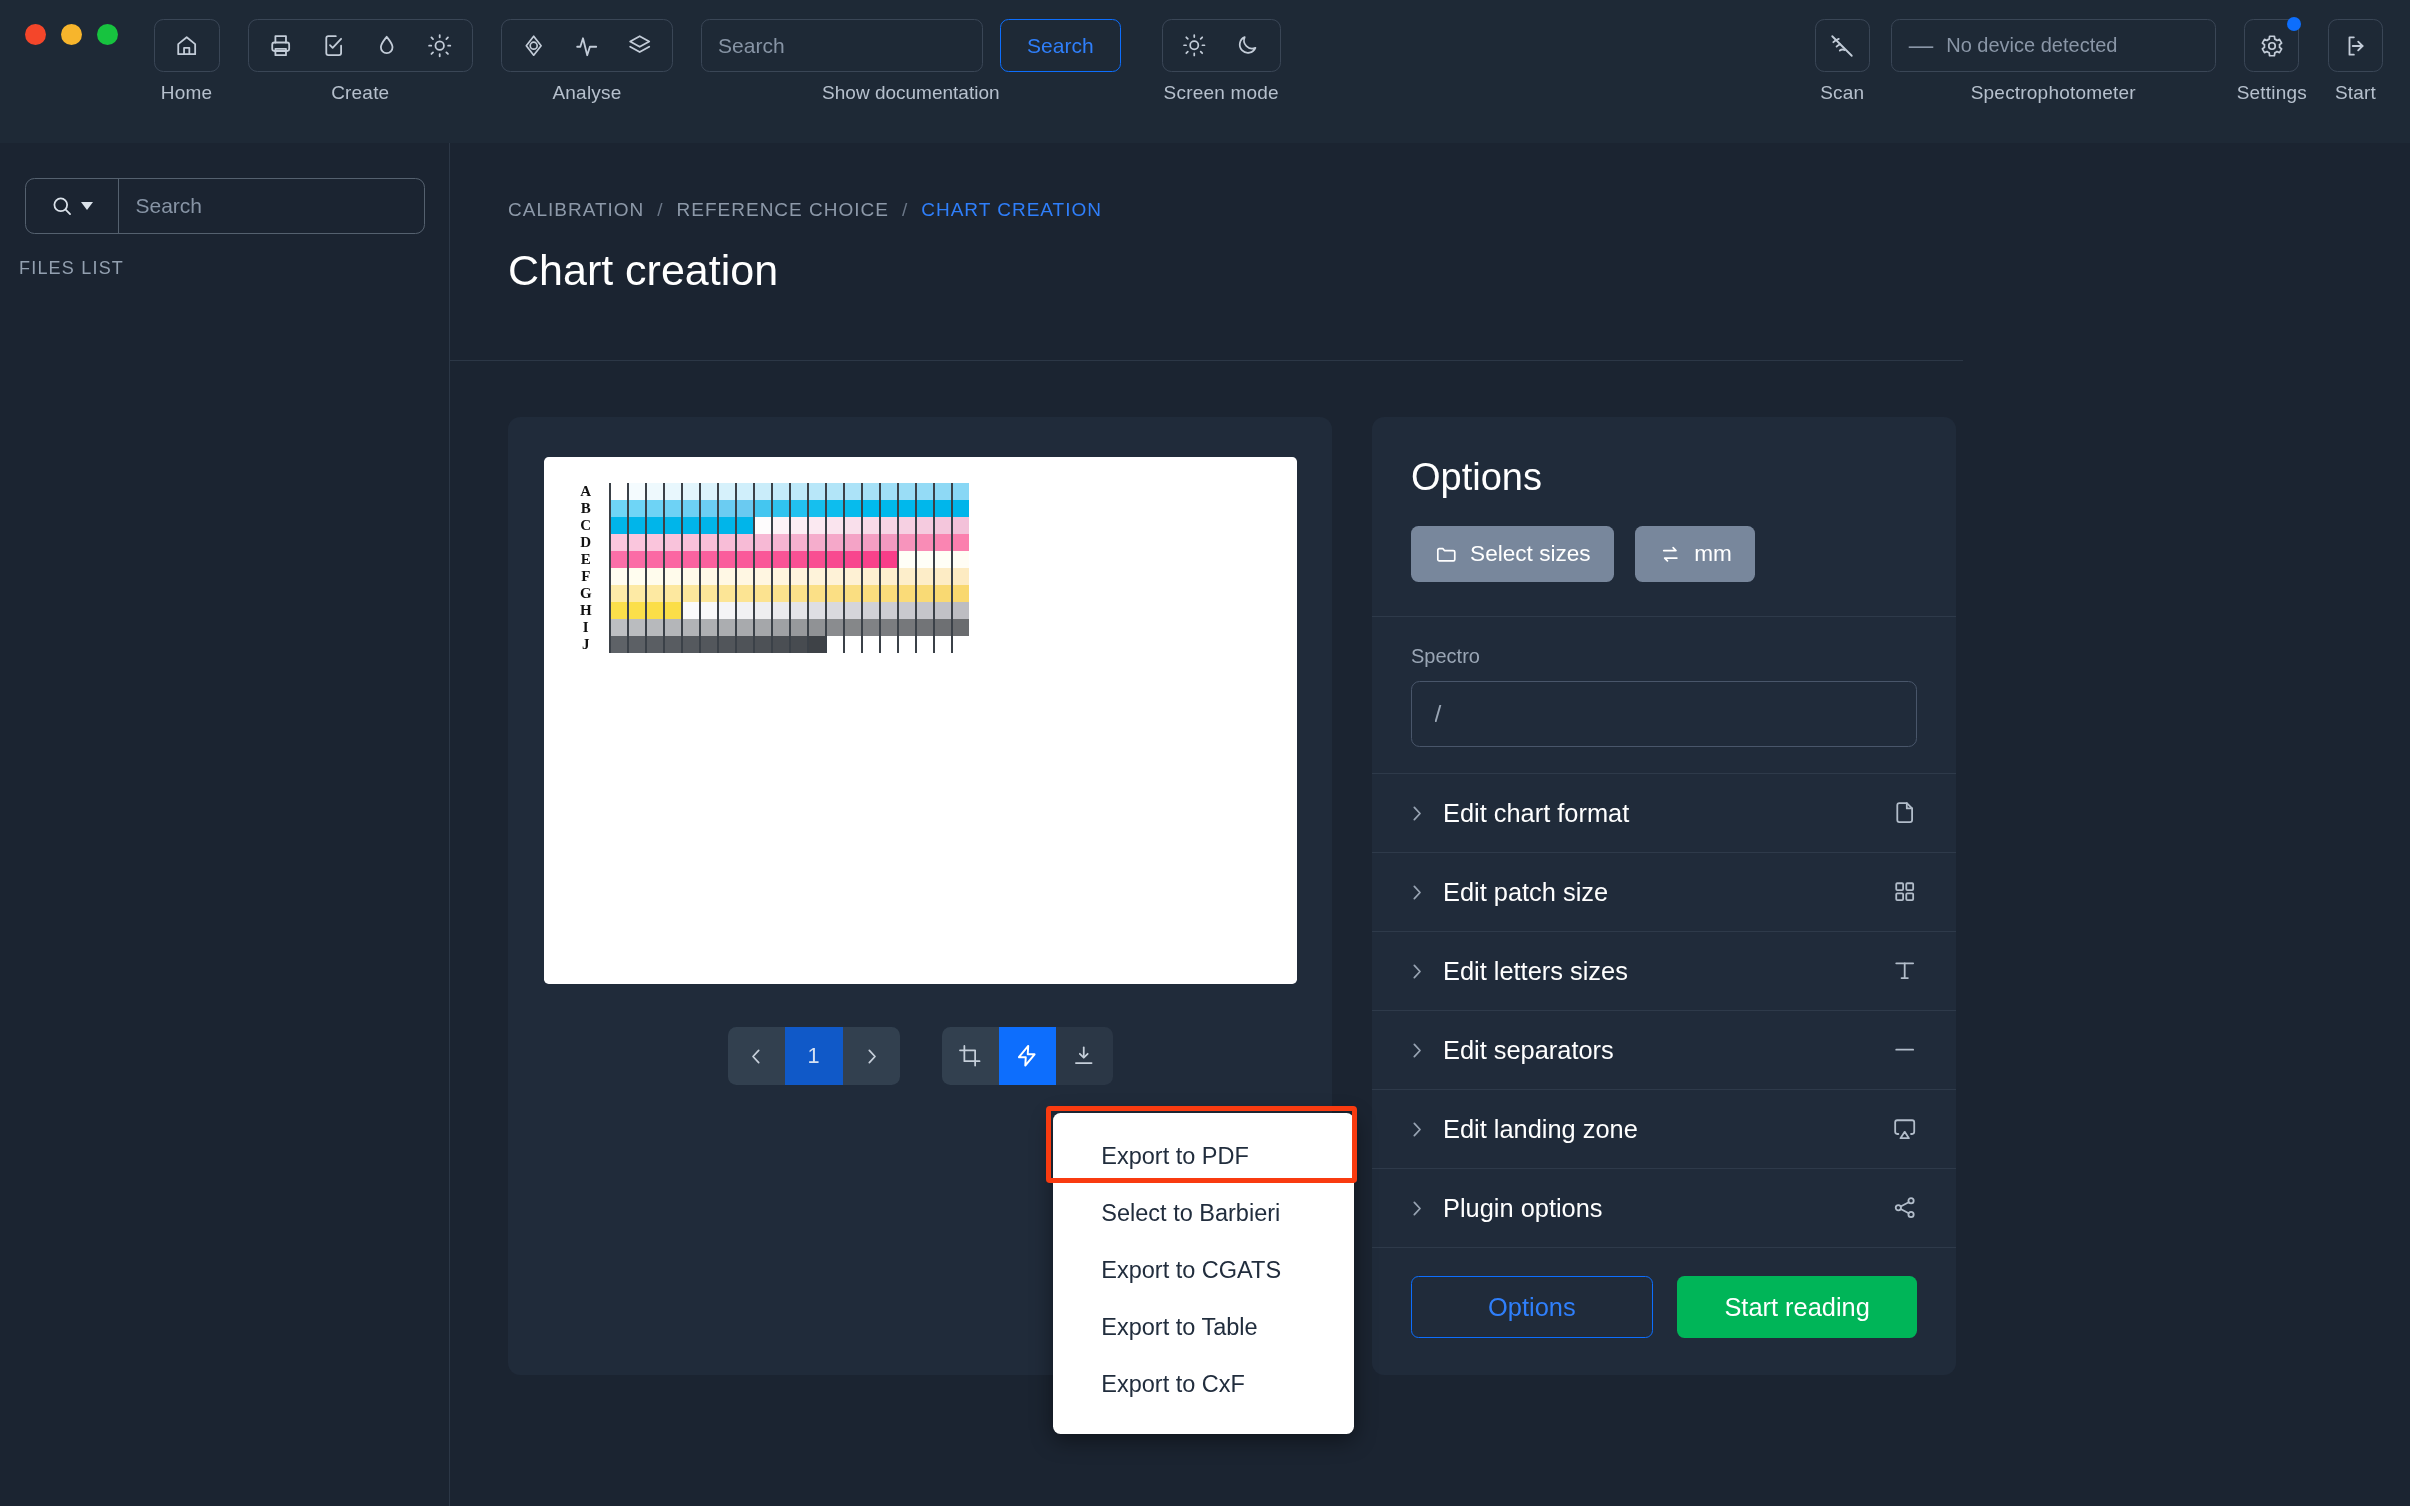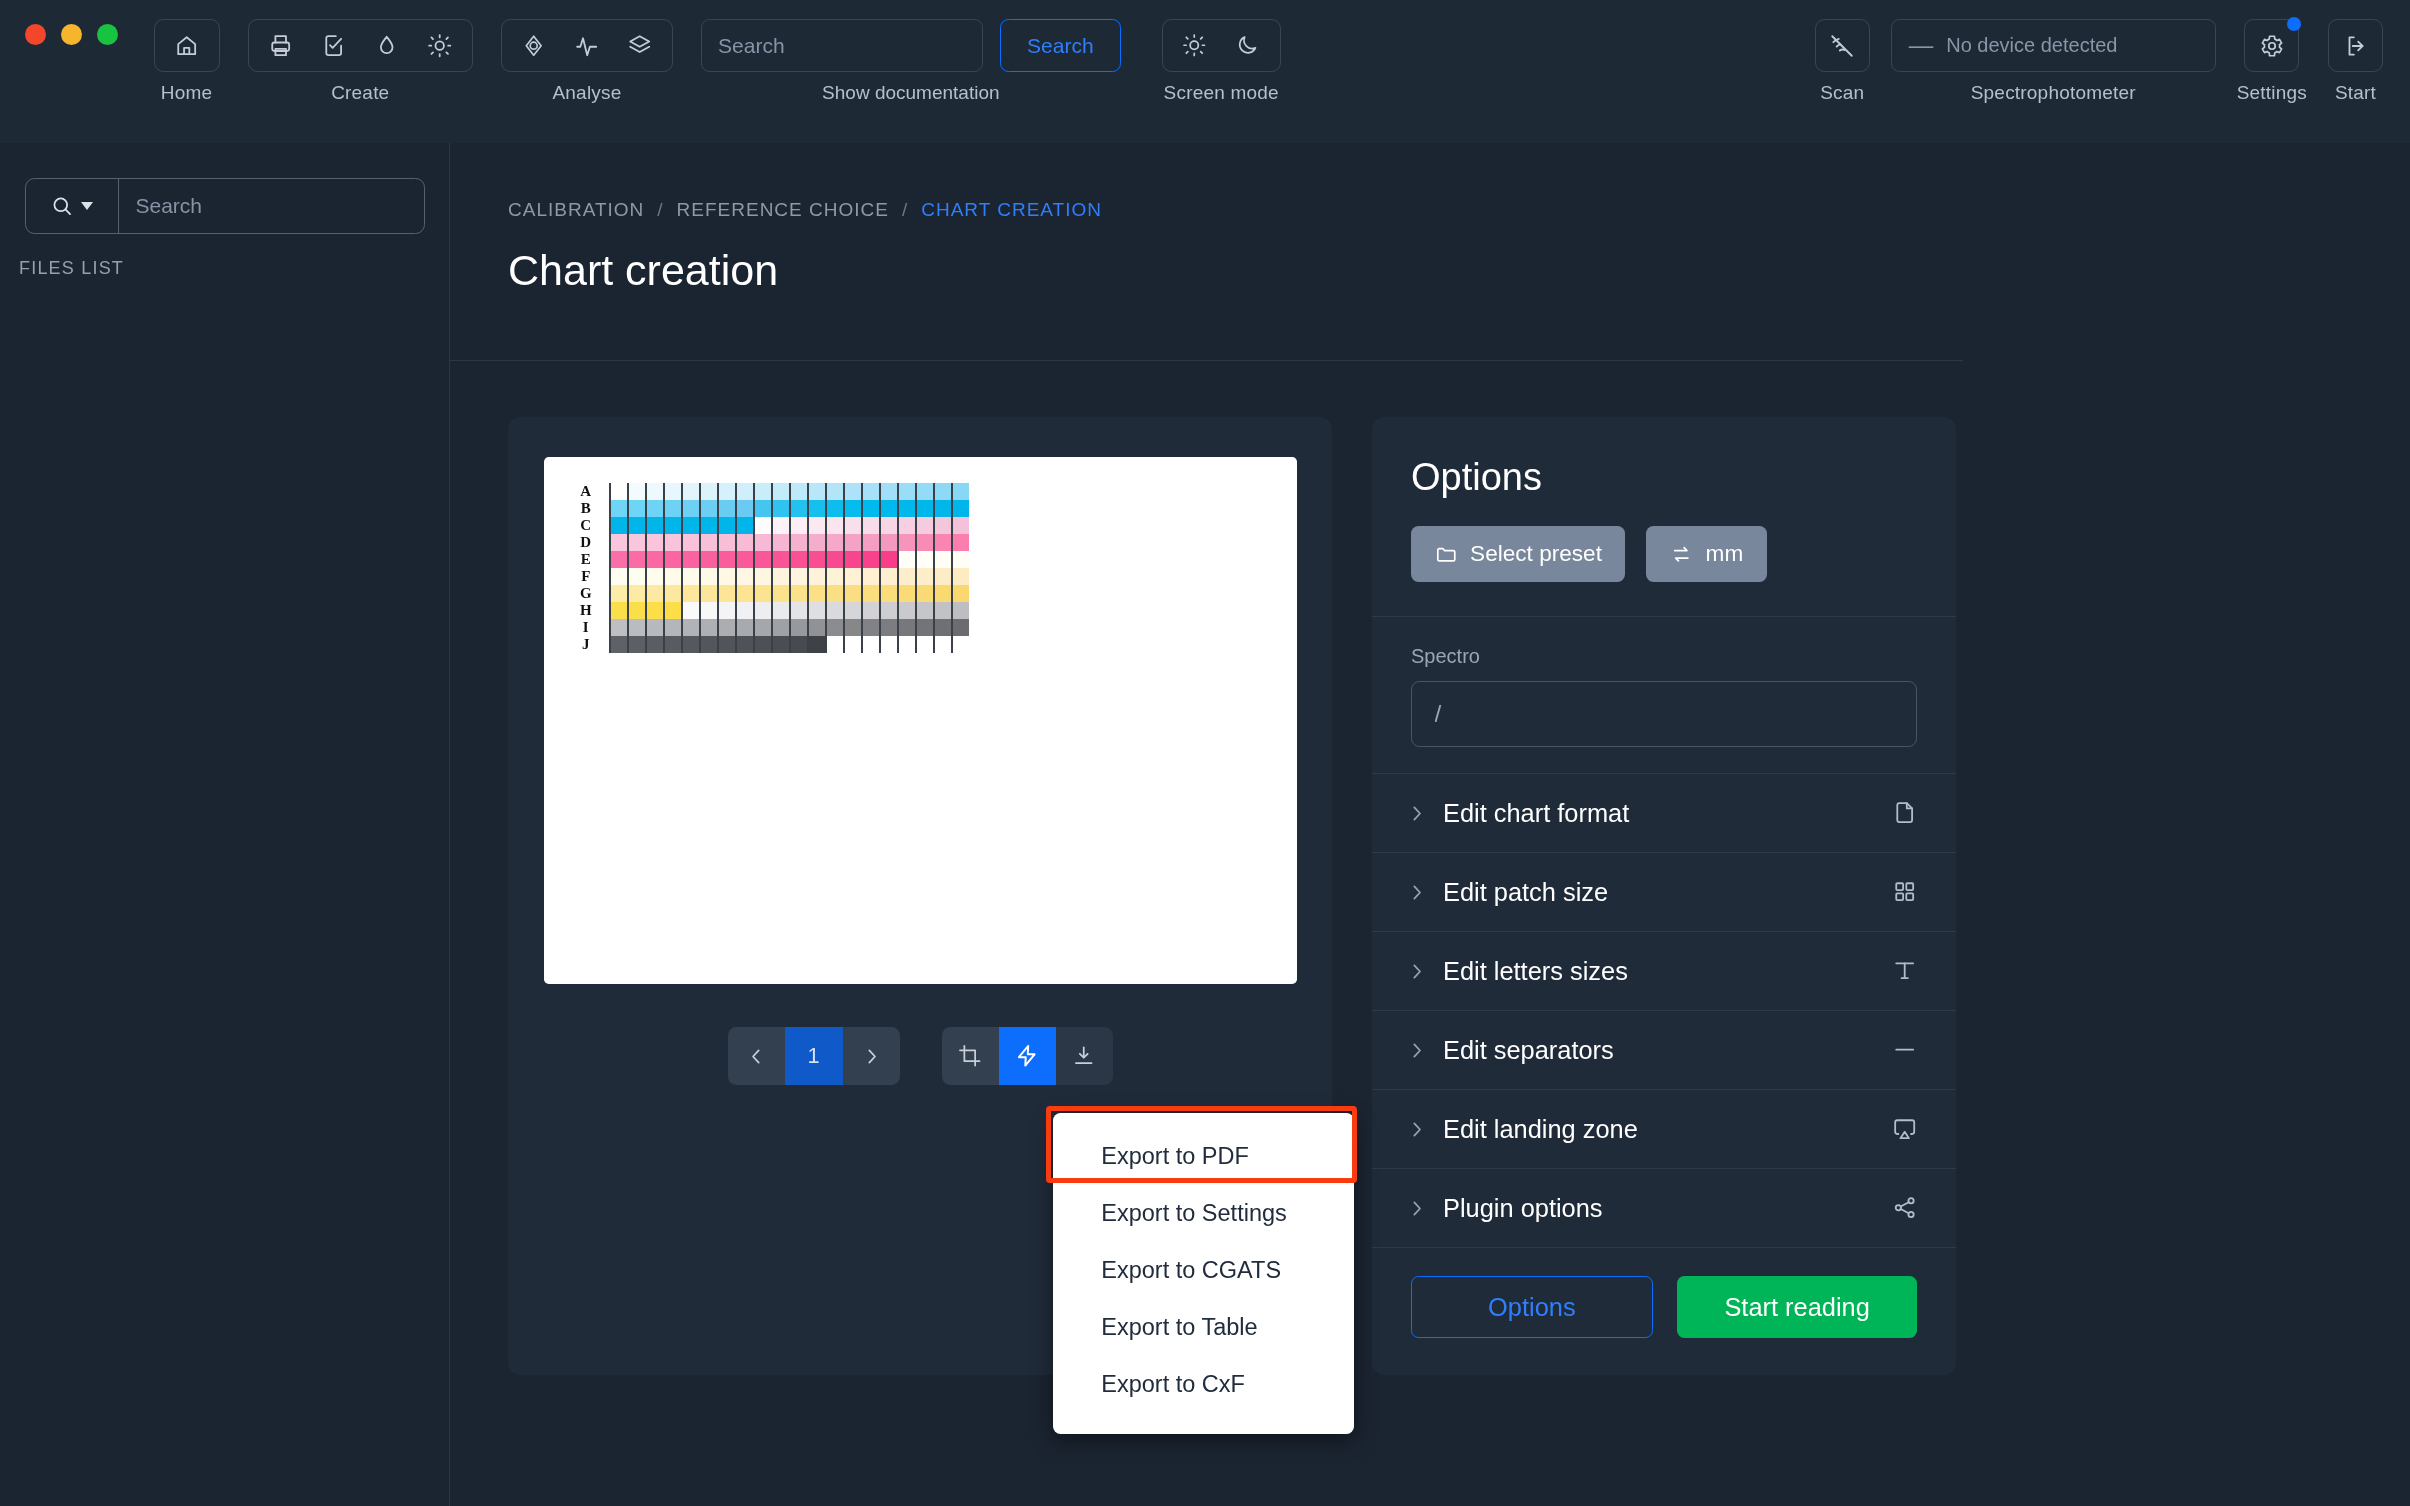--- a/index.html
+++ b/index.html
@@ -1047,21 +1047,21 @@
       </div>
 
       <div class="options-card">
         <div class="opt-top">
           <div class="opt-title">Options</div>
           <div class="opt-btns">
             <button class="pill">
               <svg width="22.6" height="22.6" viewBox="0 0 24 24" fill="none" stroke="currentColor" stroke-width="1.8" stroke-linecap="round" stroke-linejoin="round">
                   <path d="M3 7.5a1.5 1.5 0 0 1 1.5-1.5h4L10 8h9.5A1.5 1.5 0 0 1 21 9.5v8A1.5 1.5 0 0 1 19.5 19h-15A1.5 1.5 0 0 1 3 17.5z"></path>
                 </svg>
-              <span>Select preset</span>
+              <span>Select sizes</span>
             </button>
             <button class="pill">
               <svg width="22.6" height="22.6" viewBox="0 0 24 24" fill="none" stroke="currentColor" stroke-width="1.8" stroke-linecap="round" stroke-linejoin="round">
                   <path d="M5 8h13l-3-3"></path>
                   <path d="M19 16H6l3 3"></path>
                 </svg>
               <span>mm</span>
             </button>
           </div>
         </div>
@@ -1168,20 +1168,20 @@
           <button class="btn-green">Start reading</button>
         </div>
       </div>
     </div>
   </div>
 
   <div class="right-rail"></div>
 
   <div class="export-menu" id="export-menu">
       <div class="menu-item">Export to PDF</div>
-      <div class="menu-item">Export to Settings</div>
+      <div class="menu-item">Select to Barbieri</div>
       <div class="menu-item">Export to CGATS</div>
       <div class="menu-item">Export to Table</div>
       <div class="menu-item">Export to CxF</div>
     </div>
   <div class="hl-ring"></div>
 </div>
 
 
 </body></html>

